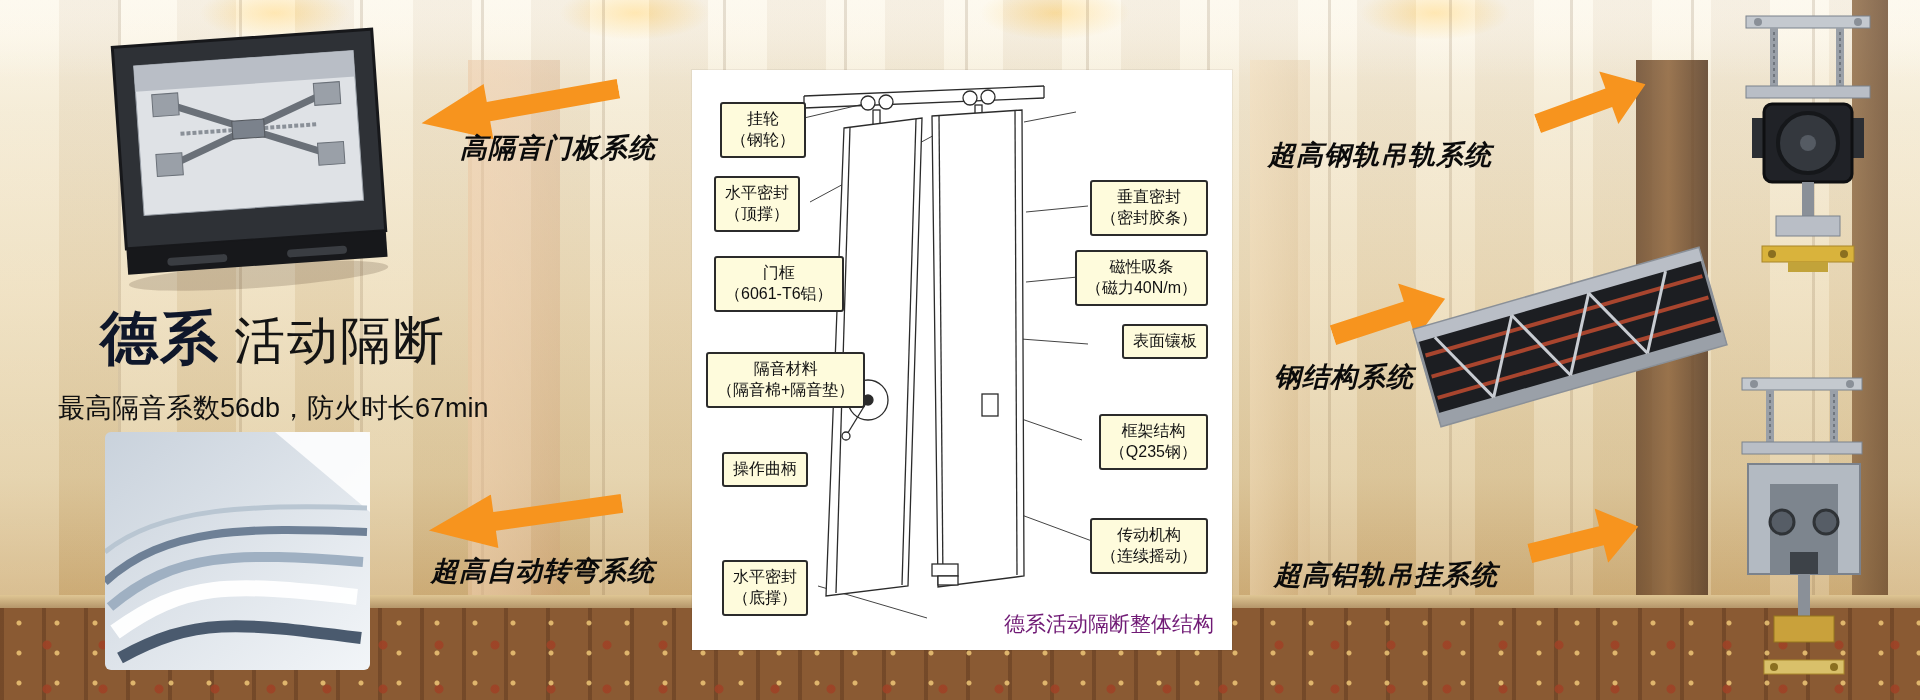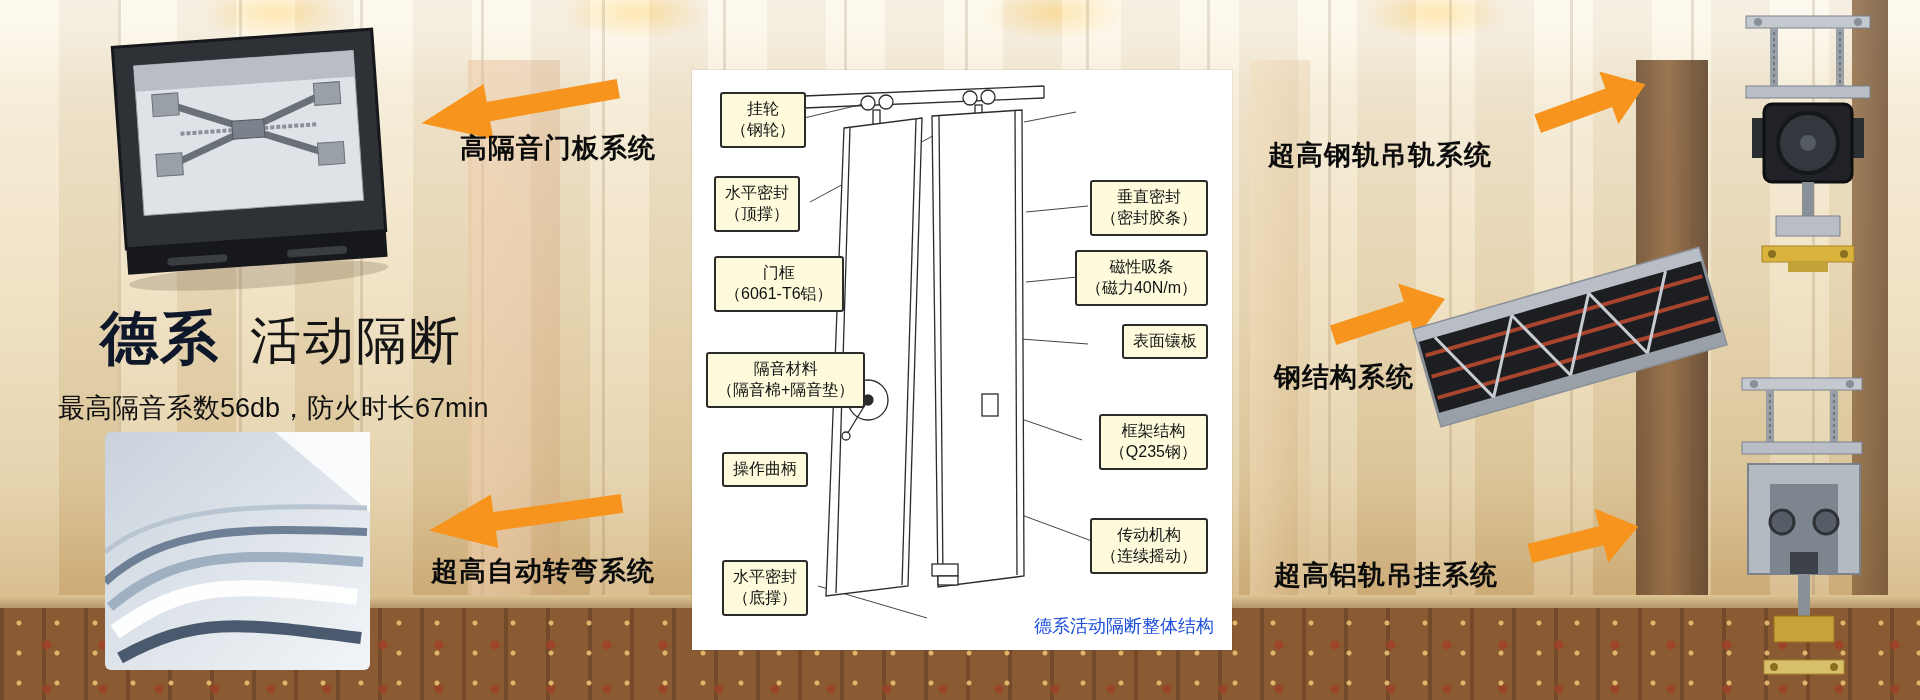--- a/index.html
+++ b/index.html
@@ -26,38 +26,38 @@
   .bg-carpet{position:absolute;left:0;right:0;bottom:0;height:92px;background-color:#8a5a33;
     background-image:
       radial-gradient(circle,rgba(238,198,118,.85) 2px,rgba(238,198,118,0) 3px),
       radial-gradient(circle,rgba(158,66,38,.9) 4px,rgba(158,66,38,0) 5px),
       repeating-linear-gradient(90deg,rgba(60,30,15,.28) 0 4px,transparent 4px 42px);
     background-size:38px 30px,56px 44px,auto;background-position:0 0,19px 15px,0 0;}
 
   
   .hero-title{position:absolute;left:100px;top:300px;white-space:nowrap;}
   .hero-title .brand{font-size:58px;font-weight:bold;letter-spacing:2px;color:#0f172a;}
-  .hero-title .product{font-size:51px;font-weight:normal;margin-left:30px;color:#141414;letter-spacing:2px;}
+  .hero-title .product{font-size:51px;font-weight:normal;margin-left:14px;color:#141414;letter-spacing:2px;}
   .hero-sub{position:absolute;left:58px;top:390px;font-size:27px;color:#101010;white-space:nowrap;}
 
   
-  .syslabel{position:absolute;font-size:27px;font-weight:bold;color:#0b0b0b;white-space:nowrap;letter-spacing:1px;}
+  .syslabel{position:absolute;font-size:27px;font-weight:bold;color:#0b0b0b;white-space:nowrap;letter-spacing:1px;font-style:italic;}
 
   
   .arrow{position:absolute;}
   .arrow svg{display:block;width:100%;height:100%;}
   .arrow polygon{fill:#F7941E;}
 
   
   .panel{position:absolute;left:692px;top:70px;width:540px;height:580px;background:#ffffff;
          box-shadow:0 0 0 1px rgba(0,0,0,.05);}
   .panel svg.drawing{position:absolute;inset:0;z-index:1;}
   .callout{position:absolute;z-index:2;background:#FEFBDC;border:2px solid #2b2b2b;border-radius:3px;
            padding:5px 9px;font-size:16px;line-height:1.3;text-align:center;white-space:pre-line;color:#111;}
-  .caption{position:absolute;right:18px;bottom:12px;z-index:2;font-size:18px;color:#1d4ed8;white-space:nowrap;}
+  .caption{position:absolute;right:18px;bottom:12px;z-index:2;font-size:21px;color:#701a75;white-space:nowrap;}
 
   
   .photo{position:absolute;}
   .photo svg{display:block;width:100%;height:100%;}
 </style>
 </head>
 <body>
 
 <div class="stage">
 
@@ -174,21 +174,21 @@
         <circle cx="176" cy="330" r="5" fill="#2b2b2b"></circle>
         <line x1="176" y1="330" x2="154" y2="366"></line>
         <circle cx="154" cy="366" r="4" fill="#fff"></circle>
         <rect x="290" y="324" width="16" height="22" fill="#fff"></rect>
         <circle cx="168" cy="308" r="4" fill="#fff"></circle>
         <rect x="240" y="494" width="26" height="12" fill="#fff"></rect>
         <rect x="246" y="506" width="20" height="9" fill="#fff"></rect>
       </g>
     </svg>
 
-    <div class="callout" style="left:28px;top:22px">挂轮
+    <div class="callout" style="left:28px;top:32px">挂轮
 （钢轮）</div>
     <div class="callout" style="left:22px;top:106px">水平密封
 （顶撑）</div>
     <div class="callout" style="left:22px;top:186px">门框
 （6061-T6铝）</div>
     <div class="callout" style="left:14px;top:282px">隔音材料
 （隔音棉+隔音垫）</div>
     <div class="callout" style="left:30px;top:382px">操作曲柄</div>
     <div class="callout" style="left:30px;top:490px">水平密封
 （底撑）</div>

